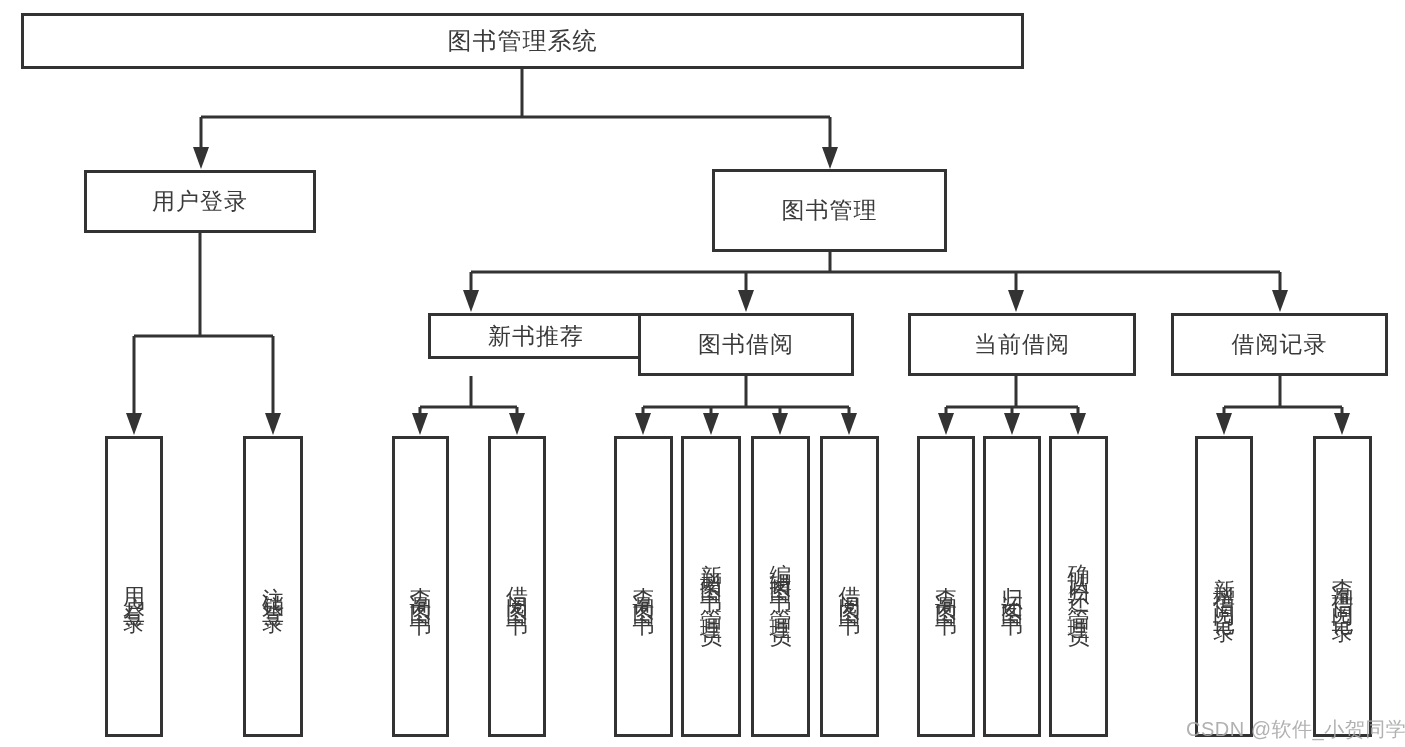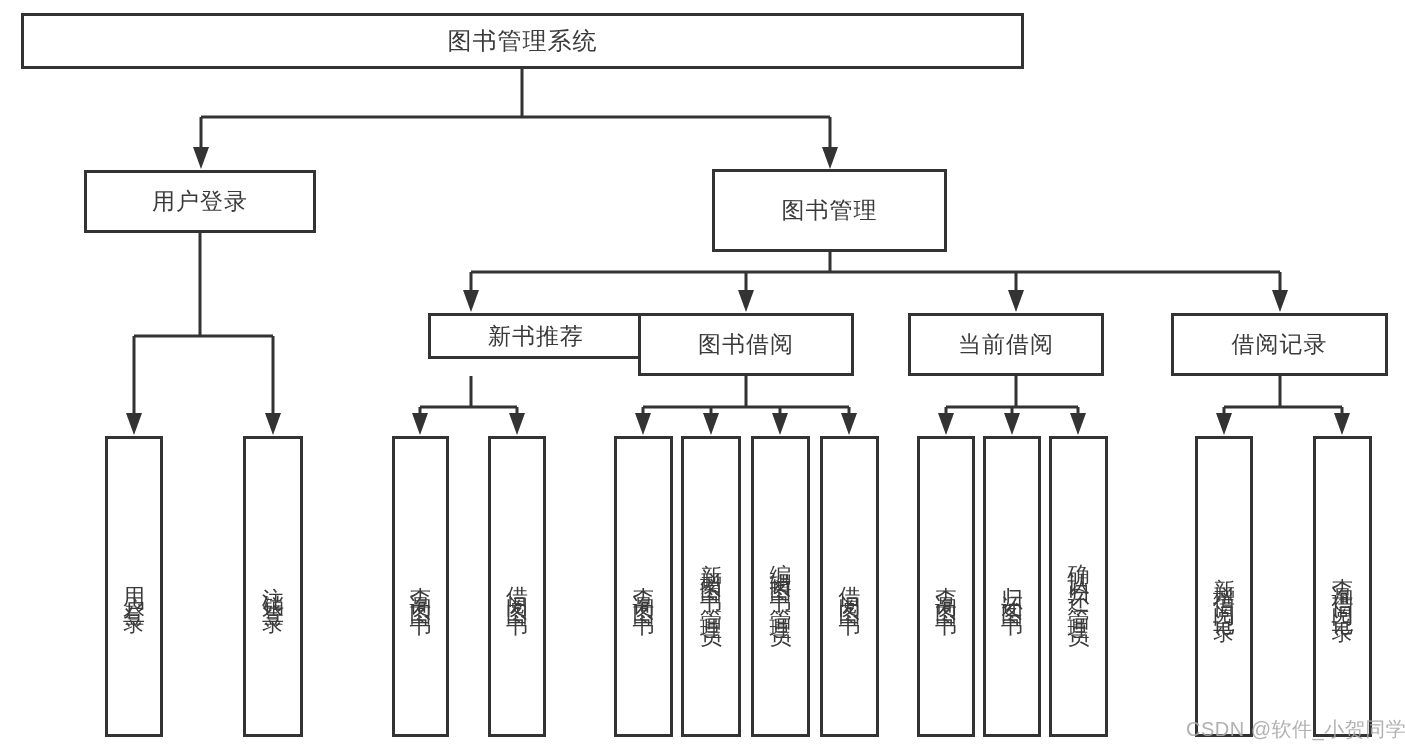--- a/index.html
+++ b/index.html
@@ -115,21 +115,21 @@
   <div class="node lvl" style="left:712px; top:169px; width:235px; height:83px;">
     <span>图书管理</span>
   </div>
 
   <div class="node lvl" style="left:380px; top:313px; width:216px; height:46px;margin-left:48px;">
     <span>新书推荐</span>
   </div>
   <div class="node lvl" style="left:638px; top:313px; width:216px; height:63px;text-align:right;">
     <span>图书借阅</span>
   </div>
-  <div class="node lvl" style="left:908px; top:313px; width:196px; height:63px;">
+  <div class="node lvl" style="left:908px; top:313px; width:228px; height:63px;">
     <span>当前借阅</span>
   </div>
   <div class="node lvl" style="left:1171px; top:313px; width:217px; height:63px;">
     <span>借阅记录</span>
   </div>
 
   <div class="node leaf" style="left:105px; top:436px; width:58px; height:301px;">
     <span class="vtext">用户登录</span>
   </div>
   <div class="node leaf" style="left:243px; top:436px; width:60px; height:301px;">

